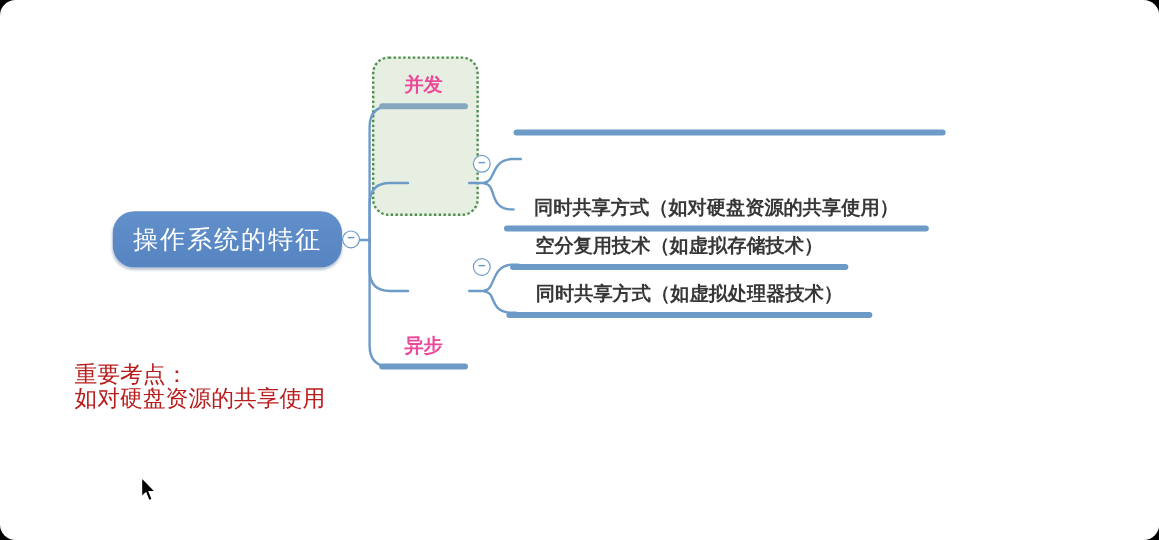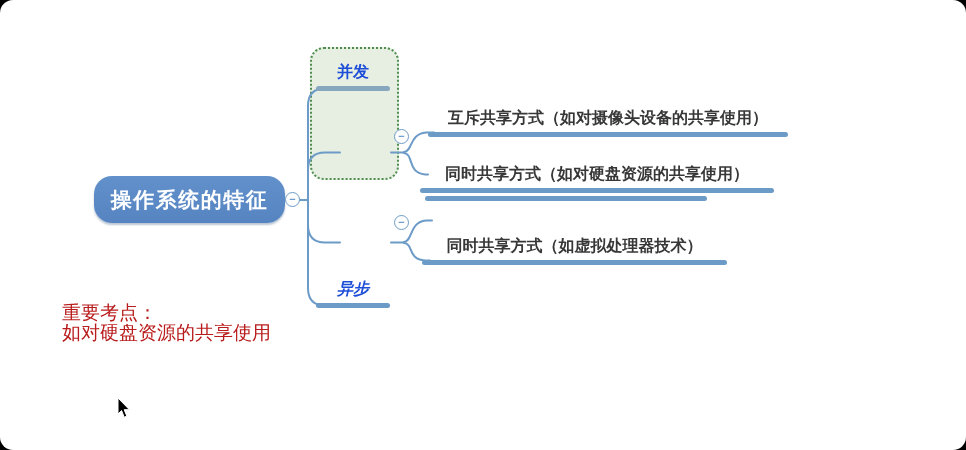--- a/index.html
+++ b/index.html
@@ -13,28 +13,28 @@
   .boundary{
     position:absolute; left:310px; top:47px; width:89px; height:133px;
     background:#e7efe3; border:2px dotted #4e8d4e; border-radius:14px;
     box-sizing:border-box; z-index:1;
   }
   
   .root-node{
     position:absolute; left:94px; top:176px; width:191px; height:47px;
     background:linear-gradient(#6190cb,#5584c1);
     border-radius:18px; z-index:3;
-    color:#fff; font-size:21px; font-weight:bold; letter-spacing:1.5px;
+    color:#fff; font-size:21px; font-weight:normal; letter-spacing:1.5px;
     display:flex; align-items:center; justify-content:center;
     box-shadow:0 2px 2px rgba(60,90,130,.35);
     text-align:right;
   }
   
   .topic{position:absolute; z-index:3; text-align:center;}
-  .topic .tlabel{display:block; color:#1d4ed8; white-space:nowrap;}
+  .topic .tlabel{display:block; color:#ec4899; white-space:nowrap;}
   .branch .tlabel{font-size:16px; line-height:22px; font-weight:bold;}
   .branch .bar{height:5px; border-radius:2.5px; background:#6d9bc8; margin-top:3px;}
   .branch.in-boundary .bar{background:#87a7bf;}
   .child .tlabel{font-size:16px; line-height:24px; font-weight:600; color:#373737;}
   .child .bar{height:5px; border-radius:3px; background:#6d9bc8; margin-top:2px;}
   
   .collapse{
     position:absolute; width:15px; height:15px; box-sizing:border-box;
     border:1.5px solid #6d9bc8; border-radius:50%; background:#fff; z-index:4;
     display:flex; align-items:center; justify-content:center;
@@ -76,36 +76,36 @@
 
   <div class="root-node">操作系统的特征</div>
 
   <div class="topic branch in-boundary" style="left:316px; top:61px; width:74px;">
     <span class="tlabel">并发</span>
     <div class="bar"></div>
   </div>
 
 
 
-  <div class="topic branch" style="left:316px; top:278px; width:74px;font-style:italic;">
+  <div class="topic branch" style="left:316px; top:278px; width:74px;">
     <span class="tlabel">异步</span>
     <div class="bar"></div>
   </div>
 
   <div class="topic child" style="left:428px; top:106px; width:360px;">
-    <span class="tlabel">互斥共享方式（如对摄像头设备的共享使用）</span>
     <div class="bar"></div>
   </div>
 
   <div class="topic child" style="left:420px; top:162px; width:354px;">
     <span class="tlabel">同时共享方式（如对硬盘资源的共享使用）</span>
     <div class="bar"></div>
   </div>
 
   <div class="topic child" style="left:425px; top:194px; width:282px;">
+    <span class="tlabel">空分复用技术（如虚拟存储技术）</span>
     <div class="bar"></div>
   </div>
 
   <div class="topic child" style="left:422px; top:234px; width:305px;">
     <span class="tlabel">同时共享方式（如虚拟处理器技术）</span>
     <div class="bar"></div>
   </div>
 
   <div class="collapse" style="left:285px; top:192px;">−</div>
   <div class="collapse" style="left:394px; top:129px;">−</div>

